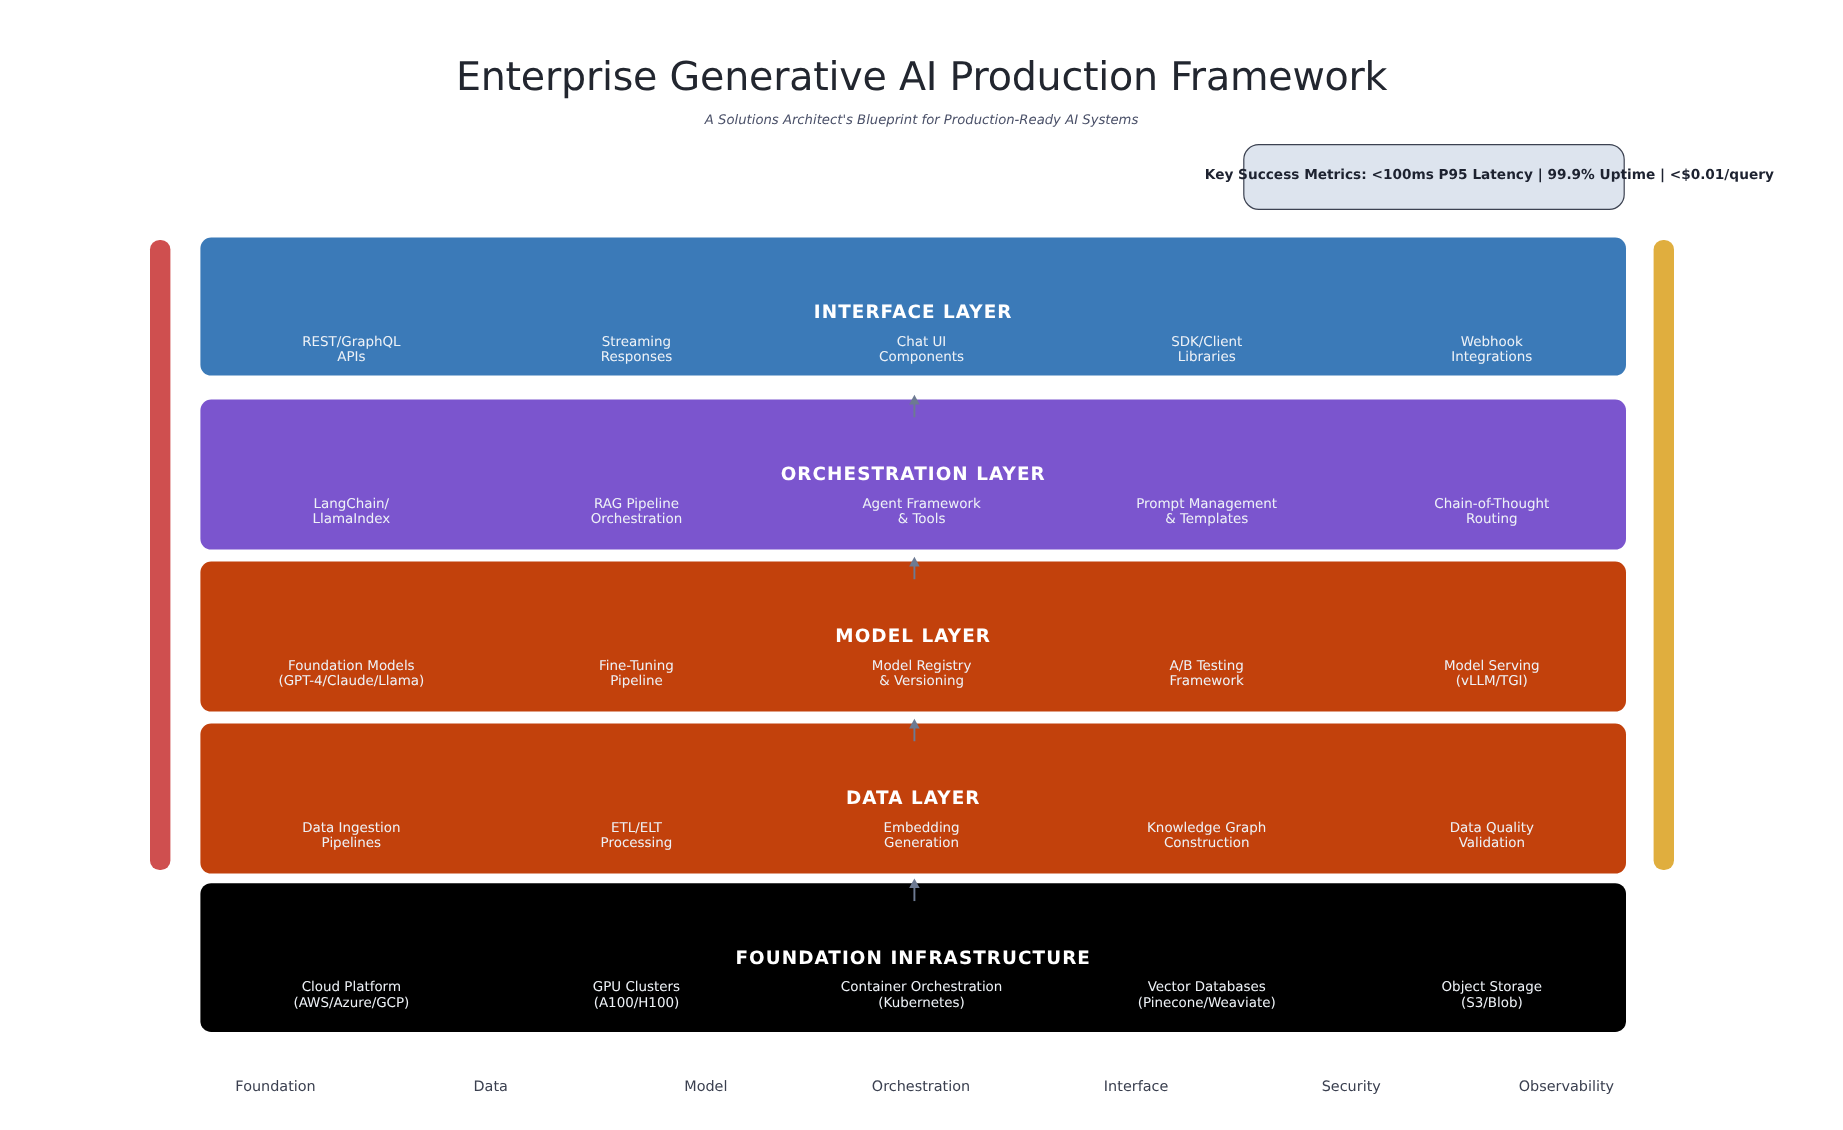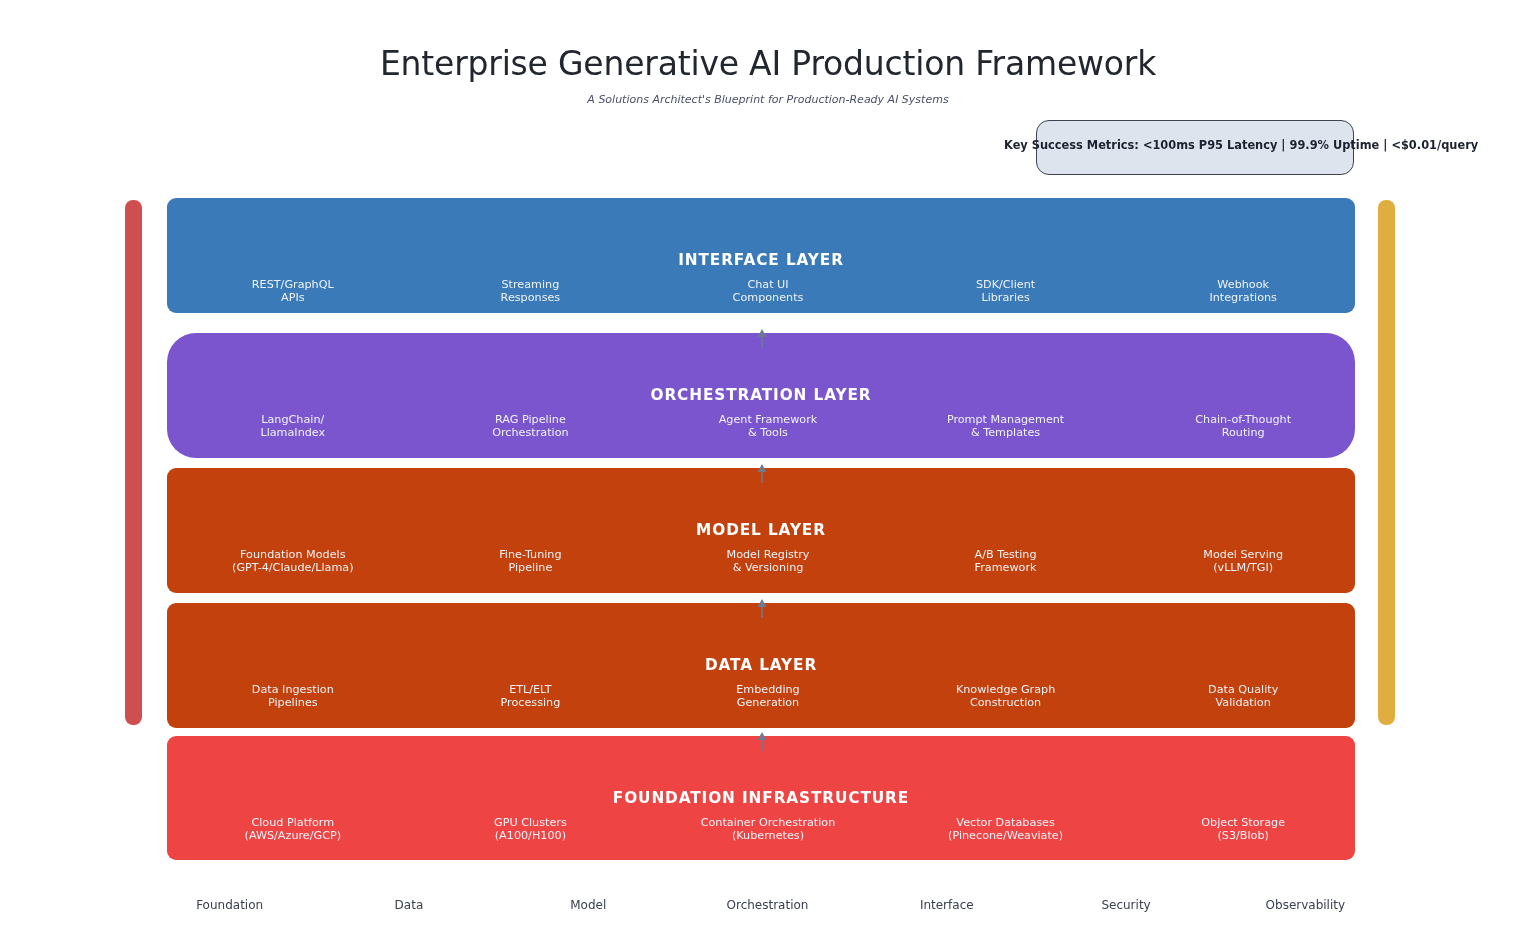--- a/index.html
+++ b/index.html
@@ -167,21 +167,21 @@
           <div class="component">Streaming
 Responses</div>
           <div class="component">Chat UI
 Components</div>
           <div class="component">SDK/Client
 Libraries</div>
           <div class="component">Webhook
 Integrations</div>
         </div>
       </div>
-      <div class="layer" style="top: 333px; height: 125px; background: rgb(123, 85, 206); border-radius: 29px;">
+      <div class="layer" style="top: 333px; height: 125px; background: rgb(123, 85, 206);">
         <div class="layer-title" style="top: 53px;">ORCHESTRATION LAYER</div>
         <div class="layer-components" style="top: 80px;">
           <div class="component">LangChain/
 LlamaIndex</div>
           <div class="component">RAG Pipeline
 Orchestration</div>
           <div class="component">Agent Framework
 &amp; Tools</div>
           <div class="component">Prompt Management
 &amp; Templates</div>
@@ -212,21 +212,21 @@
           <div class="component">ETL/ELT
 Processing</div>
           <div class="component">Embedding
 Generation</div>
           <div class="component">Knowledge Graph
 Construction</div>
           <div class="component">Data Quality
 Validation</div>
         </div>
       </div>
-      <div class="layer" style="top: 736px; height: 124px; background: #ef4444;">
+      <div class="layer" style="top: 736px; height: 124px; background: #000000;">
         <div class="layer-title" style="top: 53px;">FOUNDATION INFRASTRUCTURE</div>
         <div class="layer-components" style="top: 80px;">
           <div class="component">Cloud Platform
 (AWS/Azure/GCP)</div>
           <div class="component">GPU Clusters
 (A100/H100)</div>
           <div class="component">Container Orchestration
 (Kubernetes)</div>
           <div class="component">Vector Databases
 (Pinecone/Weaviate)</div>

